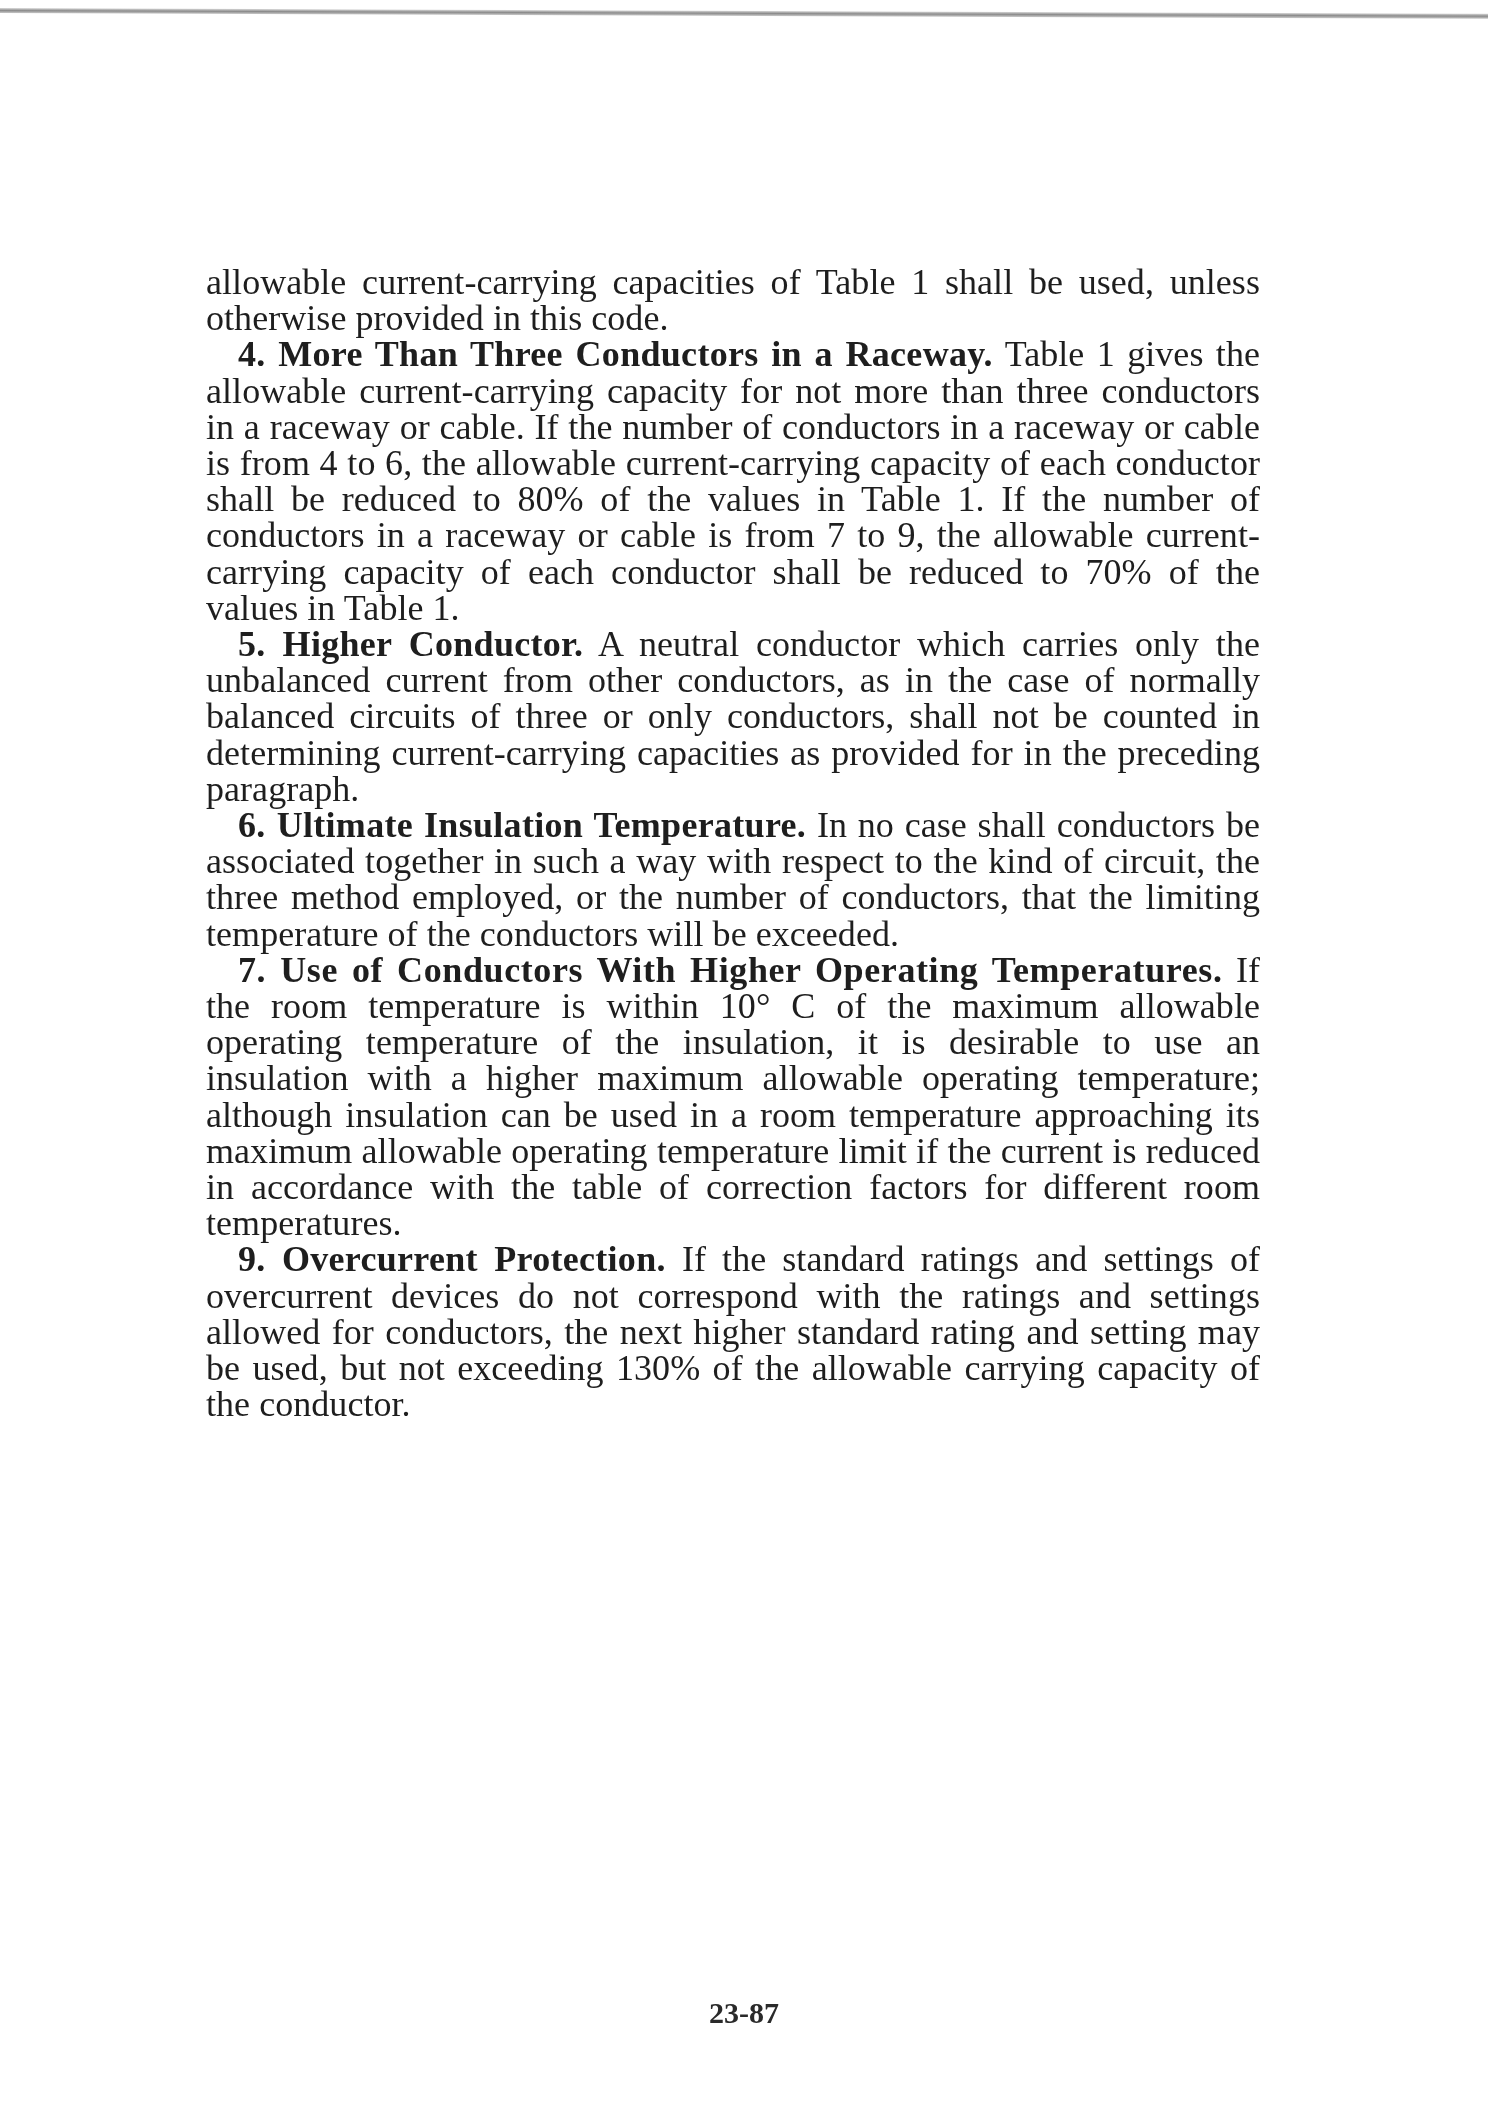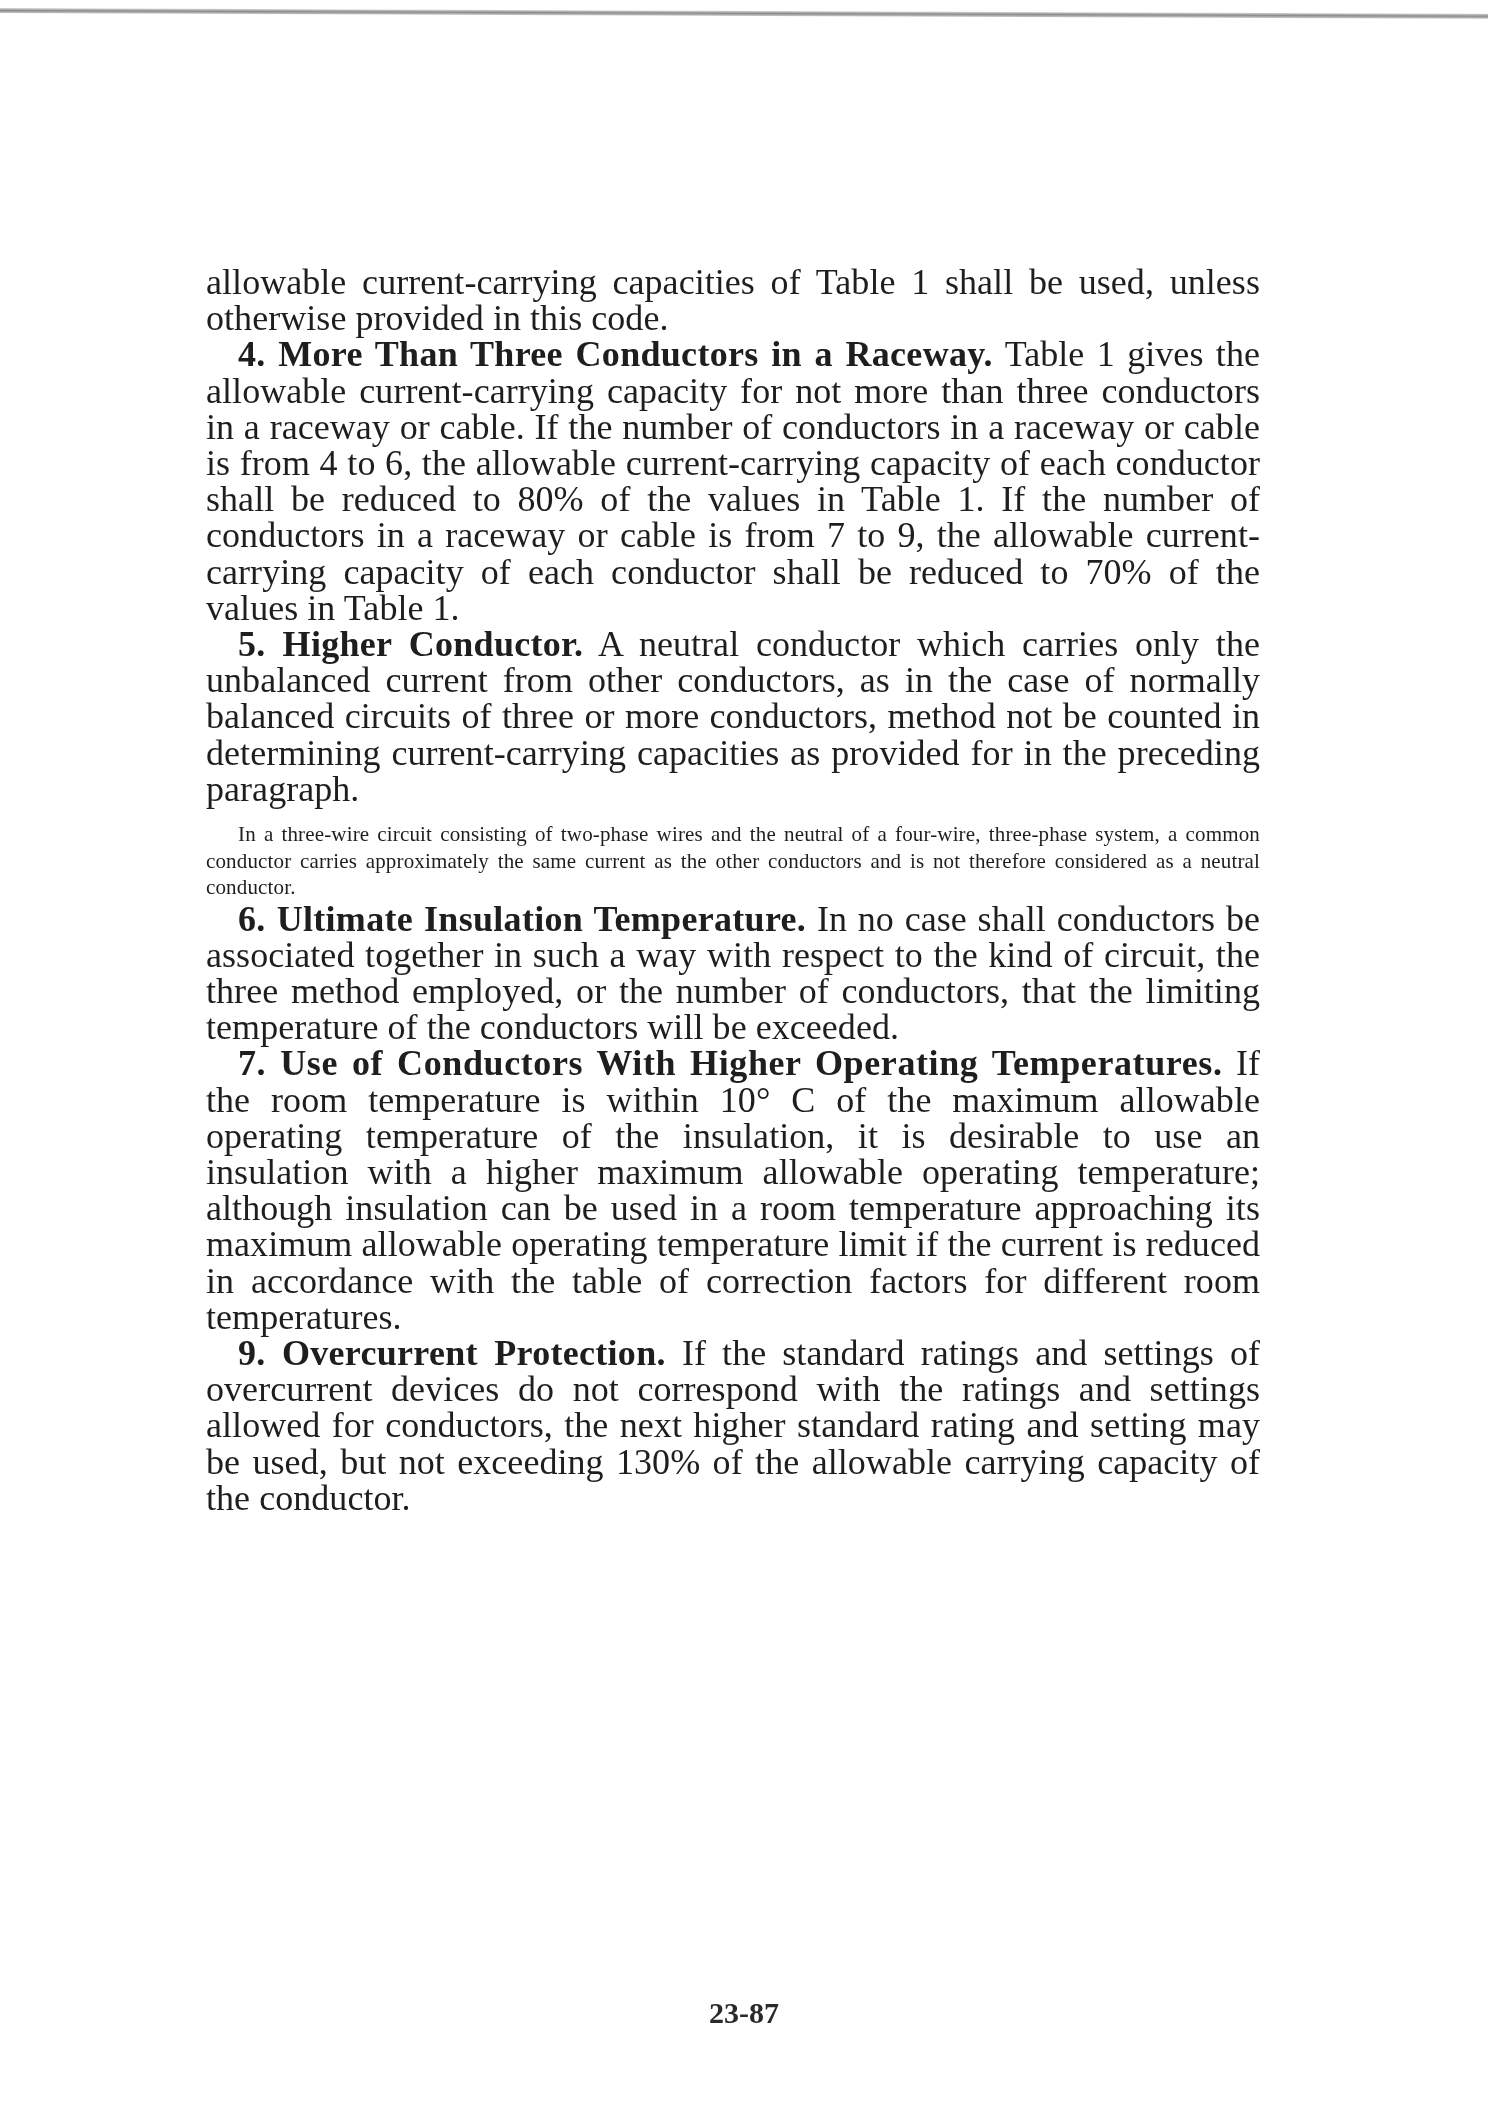--- a/index.html
+++ b/index.html
@@ -74,22 +74,21 @@
 
 <div class="page">
 
   <p>allowable current-carrying capacities of Table 1 shall be used, unless otherwise provided in this code.</p>
 
   <div class="section" id="sec-4">
     <p><span class="heading"><span>4.</span> <span>More Than Three Conductors in a Raceway.</span></span> <span>Table 1 gives the allowable current-carrying capacity for not more than three conductors in a raceway or cable. If the number of conductors in a raceway or cable is from 4 to 6, the allowable current-carrying capacity of each conductor shall be reduced to 80% of the values in Table 1. If the number of conductors in a raceway or cable is from 7 to 9, the allowable current-carrying capacity of each conductor shall be reduced to 70% of the values in Table 1.</span></p>
   </div>
 
   <div class="section" id="sec-5">
-    <p><span class="heading"><span>5.</span> <span>Higher Conductor.</span></span> <span>A neutral conductor which carries only the unbalanced current from other conductors, as in the case of normally balanced circuits of three or more conductors, method not be counted in determining current-carrying capacities as provided for in the preceding paragraph.</span></p>
-    <p class="note">In a three-wire circuit consisting of two-phase wires and the neutral of a four-wire, three-phase system, a common conductor carries approximately the same current as the other conductors and is not therefore considered as a neutral conductor.</p>
+    <p><span class="heading"><span>5.</span> <span>Higher Conductor.</span></span> <span>A neutral conductor which carries only the unbalanced current from other conductors, as in the case of normally balanced circuits of three or only conductors, shall not be counted in determining current-carrying capacities as provided for in the preceding paragraph.</span></p>
   </div>
 
   <div class="section" id="sec-6">
     <p><span class="heading"><span>6.</span> <span>Ultimate Insulation Temperature.</span></span> <span>In no case shall conductors be associated together in such a way with respect to the kind of circuit, the three method employed, or the number of conductors, that the limiting temperature of the conductors will be exceeded.</span></p>
   </div>
 
   <div class="section" id="sec-7">
     <p><span class="heading"><span>7.</span> <span>Use of Conductors With Higher Operating Temperatures.</span></span> <span>If the room temperature is within 10° C of the maximum allowable operating temperature of the insulation, it is desirable to use an insulation with a higher maximum allowable operating temperature; although insulation can be used in a room temperature approaching its maximum allowable operating temperature limit if the current is reduced in accordance with the table of correction factors for different room temperatures.</span></p>
   </div>
 

